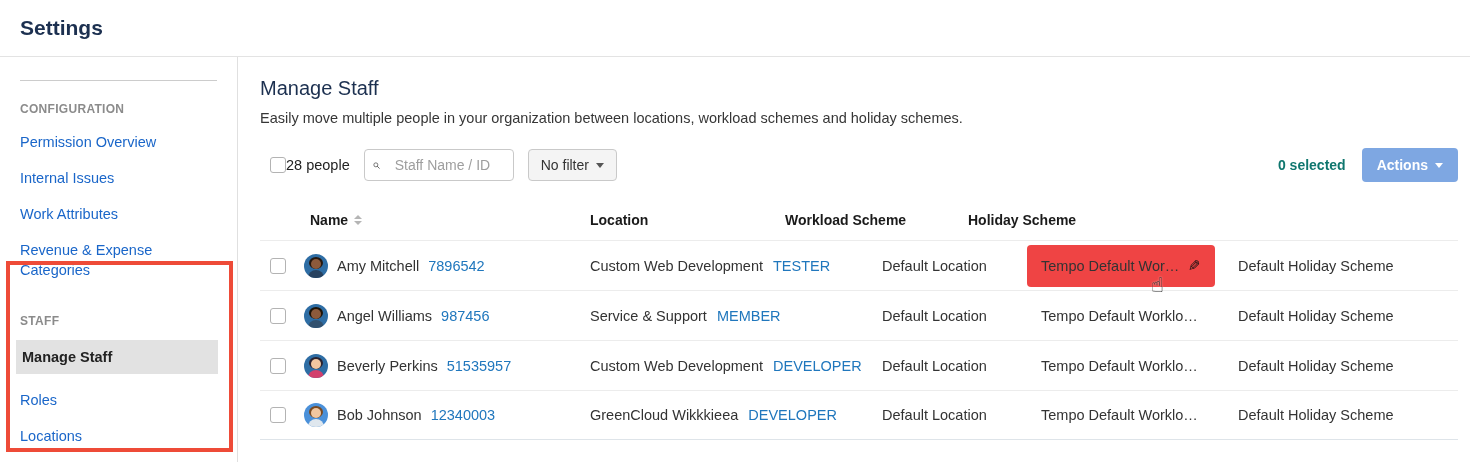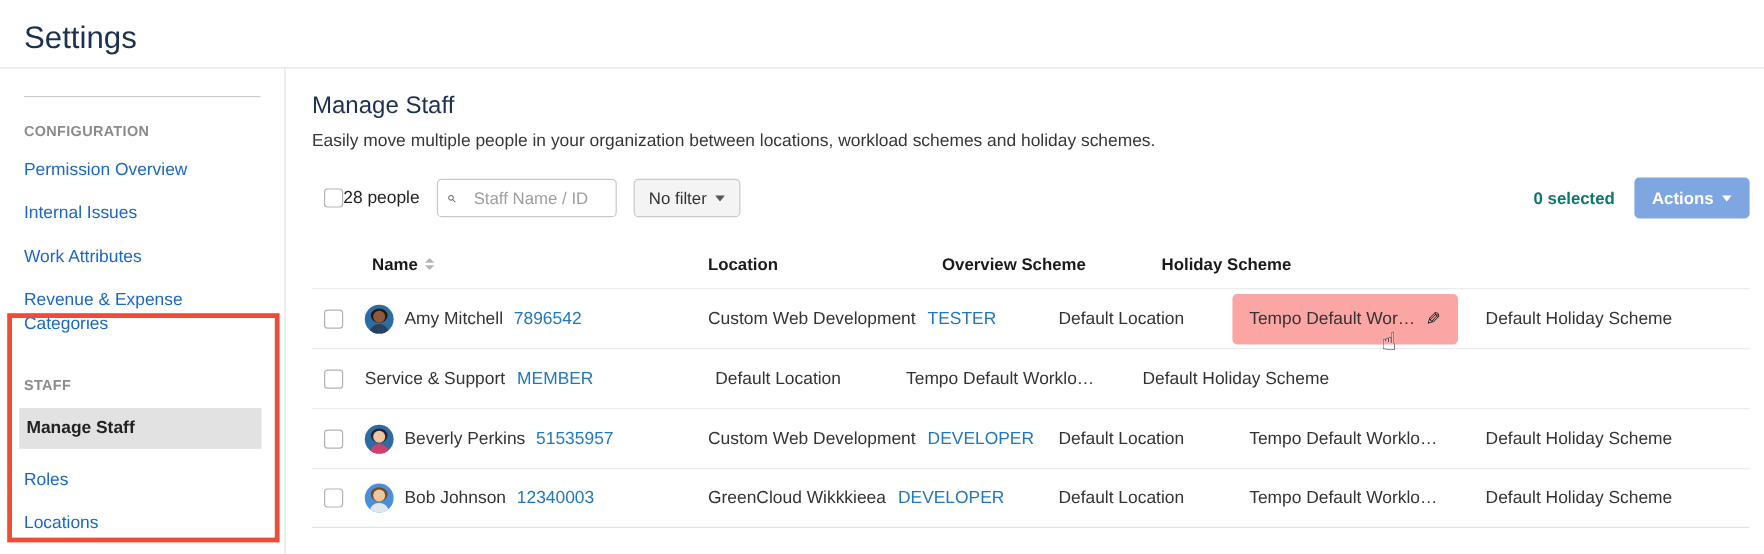--- a/index.html
+++ b/index.html
@@ -1,21 +1,21 @@
 <!DOCTYPE html>
 <html><head>
 <meta charset="utf-8">
 <style>
   * { margin:0; padding:0; box-sizing:border-box; }
   html,body { width:1470px; height:462px; background:#fff; overflow:hidden;
     font-family:"Liberation Sans", sans-serif; color:#333; }
 
   
   .app-header { height:57px; padding:16px 20px; border-bottom:1px solid #e3e3e3; }
-  .app-title { font-size:26px; font-weight:400; color:#1c3050; }
+  .app-title { font-size:21px; font-weight:700; color:#1c3050; }
 
   
   .layout { display:flex; height:405px; }
   .sidebar { width:238px; border-right:1px solid #e0e0e0; padding:0 20px; position:relative; flex-shrink:0; }
   .content { flex:1; padding:20px 12px 0 22px; position:relative; }
 
   
   .side-divider { border-top:1px solid #ccc; margin-top:23px; }
   .side-heading { margin-top:21px; font-size:12px; font-weight:700; color:#8b8b8b; letter-spacing:.3px; }
   .side-link { display:block; margin:16px 0; font-size:14.5px; color:#1a66c9; max-width:176px;
@@ -83,21 +83,21 @@
   .av-head { position:absolute; left:7px; top:5px; width:10px; height:10px; border-radius:50%; }
   .av-body { position:absolute; left:4px; top:16px; width:16px; height:12px; border-radius:8px 8px 0 0; }
 
   .pname { margin-left:9px; color:#333; }
   .pid { margin-left:9px; color:#2077bd; cursor:pointer; text-decoration:none; }
   .team { color:#333; }
   .role { margin-left:10px; color:#2077bd; cursor:pointer; text-decoration:none; }
 
   .wl-cell { display:inline-flex; align-items:center; padding:12px 14px; margin-left:-28px; border-radius:4px; }
   .pencil, .cursor-glyph { display:none; }
-  .trow.workload_hover .wl-cell { background:#fca5a5; cursor:pointer; }
+  .trow.workload_hover .wl-cell { background:#ef4444; cursor:pointer; }
   .trow.workload_hover .pencil { display:inline-block; margin-left:9px; font-family:"DejaVu Sans", sans-serif;
     font-size:15px; color:#111; transform:scaleX(-1); }
   .trow.workload_hover .cursor-glyph { display:block; position:absolute; left:96px; top:28px;
     font-family:"DejaVu Sans", sans-serif; font-size:21px; color:#222; z-index:4;
     text-shadow:0 0 2px #fff; pointer-events:none; }
 </style>
 </head>
 <body>
 
 <div class="app-header">
@@ -172,21 +172,21 @@
             </span>
           </div>
 
 
           <div class="hcol idx-2">
             <span>Location</span>
 
           </div>
 
           <div class="hcol idx-3">
-            <span>Overview Scheme</span>
+            <span>Workload Scheme</span>
 
           </div>
 
           <div class="hcol idx-4">
             <span>Holiday Scheme</span>
 
           </div>
 
       </div>
 
@@ -219,20 +219,29 @@
           </div>
           <div class="c c5">
             <span>Default Holiday Scheme</span>
           </div>
         </div>
 
         <div class="trow idx-1">
           <div class="c c0">
             <span class="cb"></span>
           </div>
+          <div class="c c1">
+            <span class="avatar" style="background: rgb(46, 109, 164);">
+              <span class="av-hair" style="background: rgb(29, 19, 8);"></span>
+              <span class="av-head" style="background: rgb(141, 90, 59);"></span>
+              <span class="av-body" style="background: rgb(49, 80, 110);"></span>
+            </span>
+            <span class="pname">Angel Williams</span>
+            <a class="pid">987456</a>
+          </div>
           <div class="c c2">
             <span class="team">Service &amp; Support</span>
             <a class="role">MEMBER</a>
           </div>
           <div class="c c3">
             <span>Default Location</span>
           </div>
           <div class="c c4">
             <span class="wl-cell">
               <span>Tempo Default Worklo…</span>

